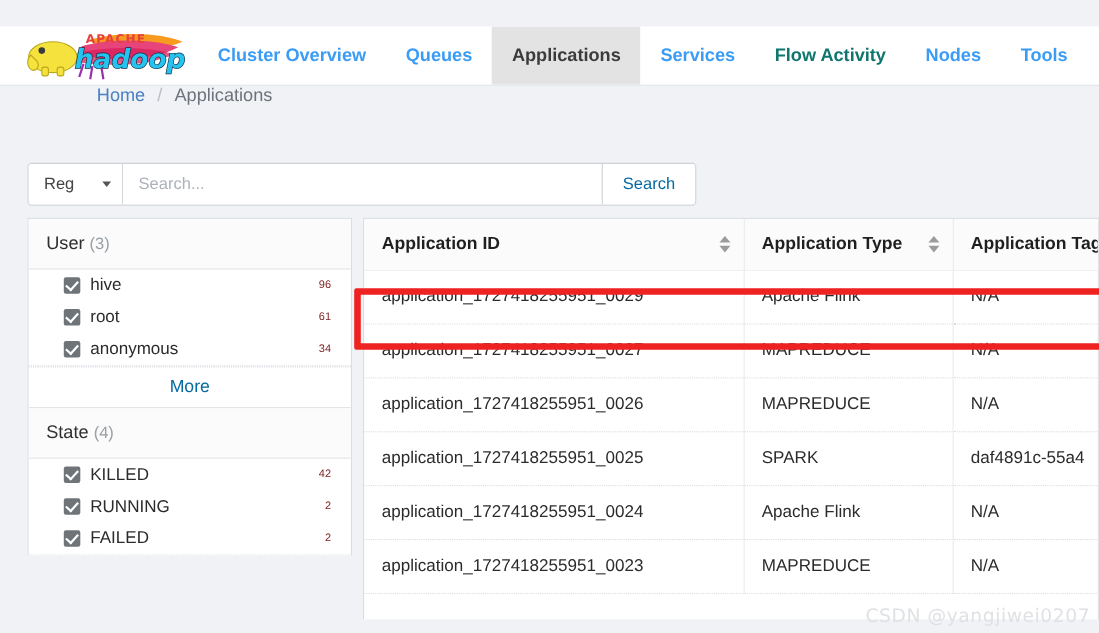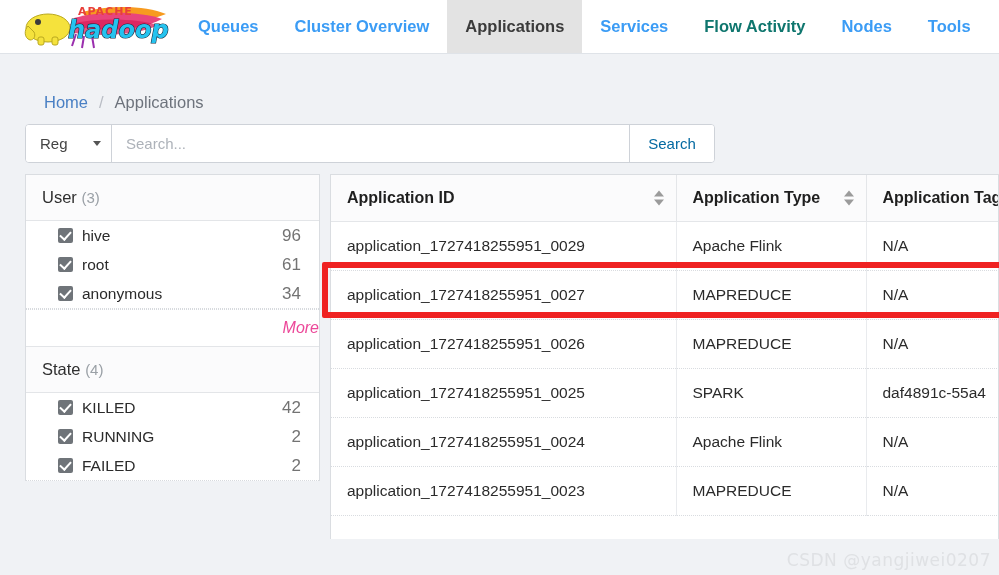--- a/index.html
+++ b/index.html
@@ -16,20 +16,21 @@
 
   
   .navbar {
     position: relative;
     height: 54px;
     background: #ffffff;
     border-bottom: 1px solid #dfe3e8;
     display: flex;
     align-items: stretch;
     overflow: hidden;
+    margin-top: 24px;
   }
 
   .brand {
     width: 180px;
     flex: 0 0 180px;
     display: flex;
     align-items: center;
     padding-left: 22px;
     position: relative;
   }
@@ -65,42 +66,43 @@
   }
   .nav-item.disabled {
     color: #0f766e;
     cursor: default;
   }
 
   
   .breadcrumb {
     height: 58px;
     display: flex;
-    align-items: flex-end;
+    align-items: flex-start;
     padding-left: 44px;
     font-size: 16.5px;
     background: #f0f2f5;
+    margin-left: 44px;
   }
   .crumb-link { color: #4a80c4; cursor: pointer; }
   .crumb-sep { color: #b9bdc4; margin: 0 11px; }
   .crumb-current { color: #6d737c; }
 
   
   .search-row {
     padding: 0 0 0 25px;
     height: 62px;
     display: flex;
     align-items: center;
     background: #f0f2f5;
   }
 
   .search-group {
     display: flex;
     height: 39px;
-    width: 690px;
+    width: 608px;
     border: 1px solid #ced2d8;
     border-radius: 4px;
     overflow: hidden;
     background: #ffffff;
   }
 
   .search-select {
     width: 86px;
     flex: 0 0 86px;
     display: flex;
@@ -180,22 +182,22 @@
     height: 29px;
   }
   .facet-label {
     flex: 1;
     font-size: 15.5px;
     color: #2b2b2b;
     white-space: nowrap;
     overflow: hidden;
   }
   .facet-count {
-    font-size: 17px;
-    color: #737373;
+    font-size: 10px;
+    color: #7f1d1d;
   }
 
   .cbox {
     width: 15px; height: 15px;
     flex: 0 0 15px;
     margin-right: 9px;
     background: #6f7479;
     border-radius: 2px;
     position: relative;
   }
@@ -204,26 +206,25 @@
     position: absolute;
     left: 4px; top: 1px;
     width: 5px; height: 9px;
     border: solid #ffffff;
     border-width: 0 2px 2px 0;
     transform: rotate(42deg);
   }
 
   .more-row {
     border-top: 1px dotted #d7dade;
-    text-align: right;
+    text-align: center;
     padding: 9px 0;
-    color: #ec4899;
+    color: #0369a1;
     font-size: 16px;
     cursor: pointer;
-    font-style: italic;
   }
   .panel-divider { border-top: 1px solid #e3e5e8; }
   .facet-list-end { border-bottom: 1px dotted #d7dade; }
 
   
   .table-wrap {
     flex: 1;
     margin-left: 10px;
     background: #ffffff;
     border: 1px solid #dadde1;
@@ -338,22 +339,22 @@
         <rect x="30" y="33" width="6" height="8" rx="2" fill="#f5e23c" stroke="#b9a81e" stroke-width="1"></rect>
 
         <text x="56" y="11" font-family="DejaVu Sans, sans-serif" font-size="11" font-weight="bold" fill="#e8403a" letter-spacing="1">APACHE</text>
 
         <text x="46" y="34" font-family="DejaVu Sans, sans-serif" font-size="24" font-weight="bold" font-style="italic" fill="#25c3ef" stroke="#14283c" stroke-width="1.2" paint-order="stroke">hadoop</text>
       </svg>
     </div>
   </div>
 
   <div class="nav-links">
+    <a class="nav-item">Cluster Overview</a>
     <a class="nav-item">Queues</a>
-    <a class="nav-item">Cluster Overview</a>
     <a class="nav-item active">Applications</a>
     <a class="nav-item">Services</a>
     <a class="nav-item disabled">Flow Activity</a>
     <a class="nav-item">Nodes</a>
     <a class="nav-item">Tools</a>
   </div>
 </div>
 
 <div class="breadcrumb">
   <span class="crumb-link">Home</span>

